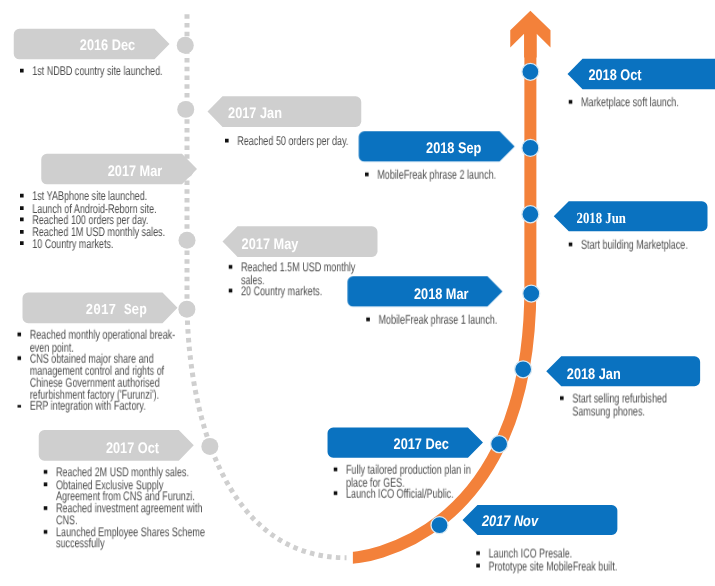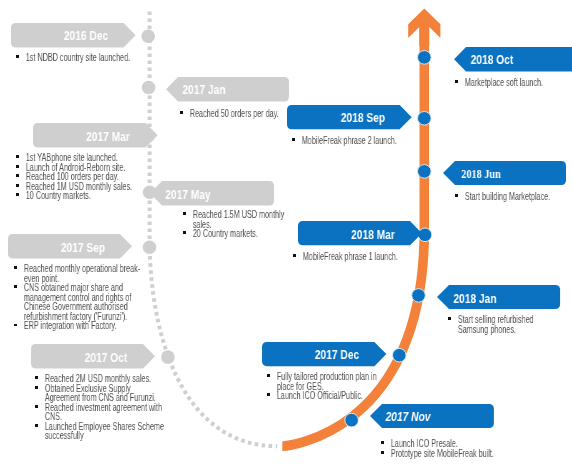--- a/index.html
+++ b/index.html
@@ -74,33 +74,33 @@
       </div>
       <div class="bullets" style="left: 15.6px; top: 153.2px; width: 165.035px;">
         <ul>
           <li><span class="bsq"></span><span>1st YABphone site launched.</span></li>
           <li><span class="bsq"></span><span>Launch of Android-Reborn site.</span></li>
           <li><span class="bsq"></span><span>Reached 100 orders per day.</span></li>
           <li><span class="bsq"></span><span>Reached 1M USD monthly sales.</span></li>
           <li><span class="bsq"></span><span>10 Country markets.</span></li>
         </ul>
       </div>
-      <div class="tag" style="left: 150px; top: 181px; width: 124px; height: 42px;">
+      <div class="tag" style="left: 178px; top: 181px; width: 124px; height: 42px;">
         <svg width="124" height="24.5" viewBox="0 0 124 24.5">
           <path d="M 0 12.25 L 12 0 H 119.5 A 4.5 4.5 0 0 1 124 4.5 V 20 A 4.5 4.5 0 0 1 119.5 24.5 H 12 Z" fill="#CFCFCF"></path>
         </svg>
         <div class="lbl c" style="left: 38px; top: 7.7px;">2017 May</div>
       </div>
       <div class="bullets" style="left: 182.5px; top: 210.2px; width: 153.846px;">
         <ul>
           <li><span class="bsq"></span><span>Reached 1.5M USD monthly sales.</span></li>
           <li><span class="bsq"></span><span>20 Country markets.</span></li>
         </ul>
       </div>
-      <div class="tag" style="left: 8px; top: 234px; width: 124px; height: 24.5px;">
+      <div class="tag" style="left: 18px; top: 234px; width: 124px; height: 24.5px; font-family: Liberation Mono, monospace;">
         <svg width="124" height="24.5" viewBox="0 0 124 24.5">
           <path d="M 4.5 0 H 112 L 124 12.25 L 112 24.5 H 4.5 A 4.5 4.5 0 0 1 0 20 V 4.5 A 4.5 4.5 0 0 1 4.5 0 Z" fill="#CFCFCF"></path>
         </svg>
         <div class="lbl c" style="left: 75.3px; top: 7.7px;">2017 Sep</div>
       </div>
       <div class="bullets" style="left: 14.3px; top: 264.4px; width: 183.217px;">
         <ul>
           <li><span class="bsq"></span><span>Reached monthly operational break-even point.</span></li>
           <li><span class="bsq"></span><span>CNS obtained major share and management control and rights of Chinese Government authorised refurbishment factory ('Furunzi').</span></li>
           <li><span class="bsq"></span><span>ERP integration with Factory.</span></li>
@@ -148,21 +148,21 @@
         <svg width="123.1" height="24" viewBox="0 0 123.1 24">
           <path d="M 0 12 L 12 0 H 118.6 A 4.5 4.5 0 0 1 123.1 4.5 V 19.5 A 4.5 4.5 0 0 1 118.6 24 H 12 Z" fill="#0A72C0"></path>
         </svg>
         <div class="lbl c" style="left: 38px; top: 7.45px;">2018 Jan</div>
       </div>
       <div class="bullets" style="left: 447.6px; top: 314.9px; width: 132.867px;">
         <ul>
           <li><span class="bsq"></span><span>Start selling refurbished Samsung phones.</span></li>
         </ul>
       </div>
-      <div class="tag" style="left: 298px; top: 221.2px; width: 124px; height: 24.3px; padding-left: 36px;">
+      <div class="tag" style="left: 278px; top: 221.2px; width: 124px; height: 24.3px; padding-left: 36px;">
         <svg width="124" height="24.3" viewBox="0 0 124 24.3">
           <path d="M 4.5 0 H 112 L 124 12.15 L 112 24.3 H 4.5 A 4.5 4.5 0 0 1 0 19.8 V 4.5 A 4.5 4.5 0 0 1 4.5 0 Z" fill="#0A72C0"></path>
         </svg>
         <div class="lbl c" style="left: 75.3px; top: 7.6px;">2018 Mar</div>
       </div>
       <div class="bullets" style="left: 293.3px; top: 252.2px; width: 149.65px;">
         <ul>
           <li><span class="bsq"></span><span>MobileFreak phrase 1 launch.</span></li>
         </ul>
       </div>

